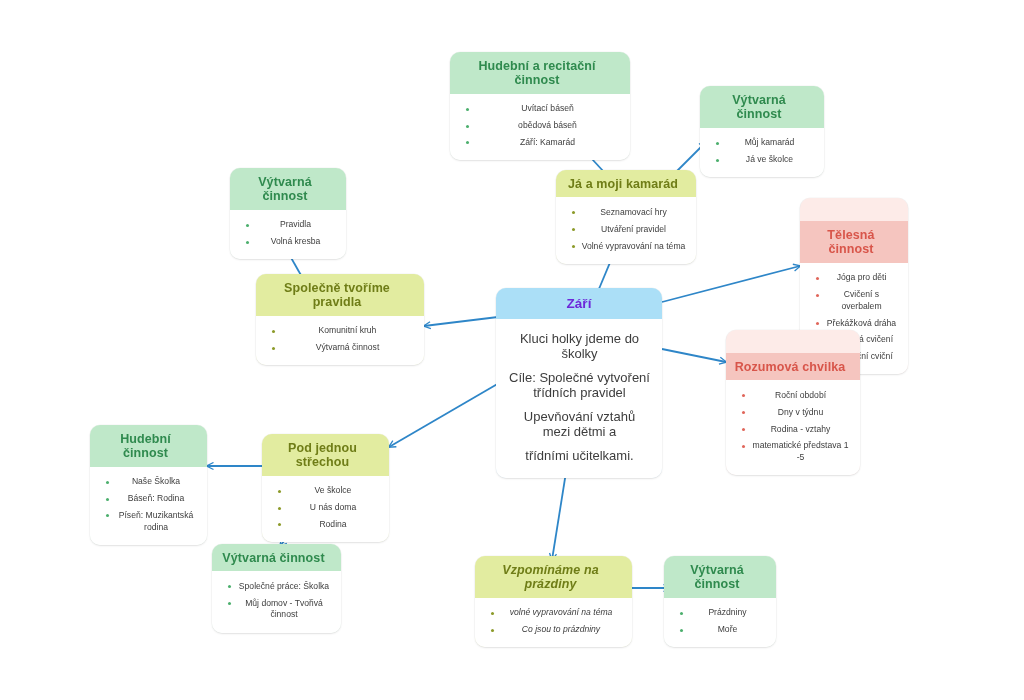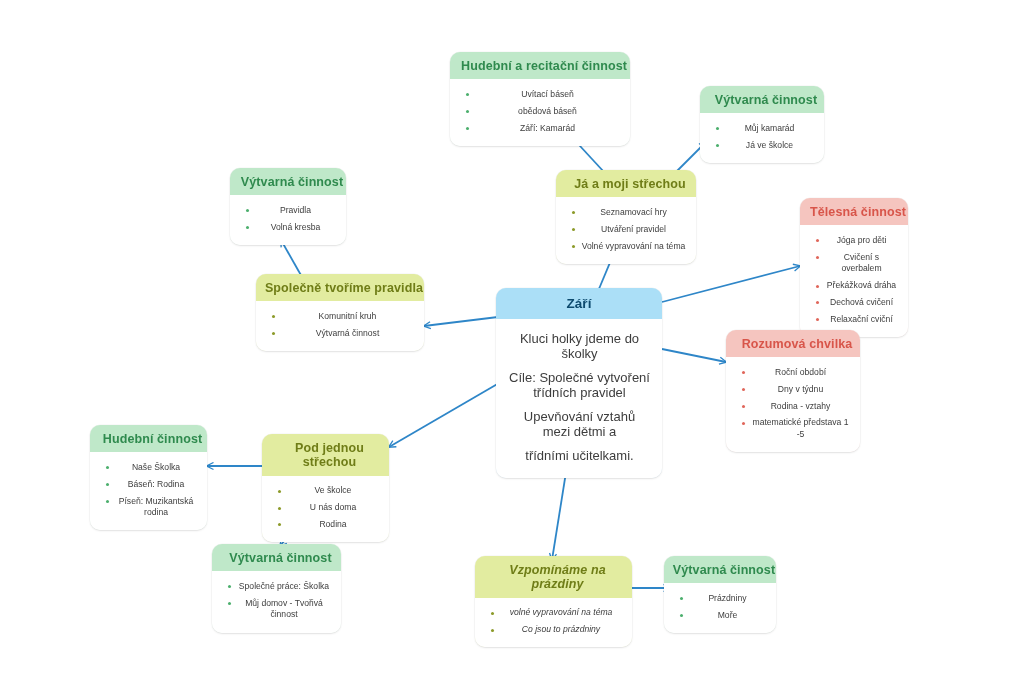--- a/index.html
+++ b/index.html
@@ -32,21 +32,21 @@
     border-radius: 10px;
     background: #ffffff;
     box-sizing: border-box;
     overflow: hidden;
     box-shadow: 0 1px 2px rgba(0,0,0,0.10), 0 0 0 0.5px rgba(0,0,0,0.04);
   }
   .node .hdr {
     font-size: 12.5px;
     font-weight: bold;
     text-align: center;
-    padding: 7px 0 6px 8px;
+    padding: 7px 14px 6px 8px;
     line-height: 1.15;
     letter-spacing: 0.1px;
   }
   .node .body {
     background: #ffffff;
     padding: 7px 10px 9px 12px;
     text-align: center;
   }
   .node ul {
     margin: 0;
@@ -71,25 +71,25 @@
   }
   
   .t-green .hdr { background: #bfe8c9; color: #2f8a4e; }
   .t-green { background: #eaf8ee; }
   .t-green li::before { background: #4caf6d; }
   
   .t-olive .hdr { background: #e2eca0; color: #6f7d17; }
   .t-olive { background: #f3f7d8; }
   .t-olive li::before { background: #8c9a29; }
   
-  .t-red .hdr { background: #f5c5bf; color: #d8554a; }
+  .t-red .hdr { background: #f5c5bf; color: #d8554a; margin-top: 23px; }
   .t-red { background: #fdebe8; }
   .t-red li::before { background: #e0665a; }
   
-  .t-blue .hdr { background: #abdff7; color: #0c4a6e; font-size: 13.5px; padding: 8px 8px 7px 8px; }
+  .t-blue .hdr { background: #abdff7; color: #6d28d9; font-size: 13.5px; padding: 8px 8px 7px 8px; }
   .t-blue { background: #ddf1fb; }
   .node.center .body { padding: 9px 12px 10px 13px; }
   .node.center .lines p {
     margin: 0;
     font-size: 13px;
     color: #3d3d3d;
     line-height: 1.15;
     padding: 4.5px 0;
   }
 </style>
@@ -145,21 +145,21 @@
     <div class="hdr">Výtvarná činnost</div>
     <div class="body">
       <ul>
         <li>Můj kamarád</li>
         <li>Já ve školce</li>
       </ul>
     </div>
   </div>
 
   <div class="node t-olive" style="left:556px; top:170px; width:140px;">
-    <div class="hdr">Já a moji střechou</div>
+    <div class="hdr">Já a moji kamarád</div>
     <div class="body">
       <ul>
         <li>Seznamovací hry</li>
         <li>Utváření pravidel</li>
         <li>Volné vypravování na téma</li>
       </ul>
     </div>
   </div>
 
   <div class="node t-green" style="left:230px; top:168px; width:116px;">

